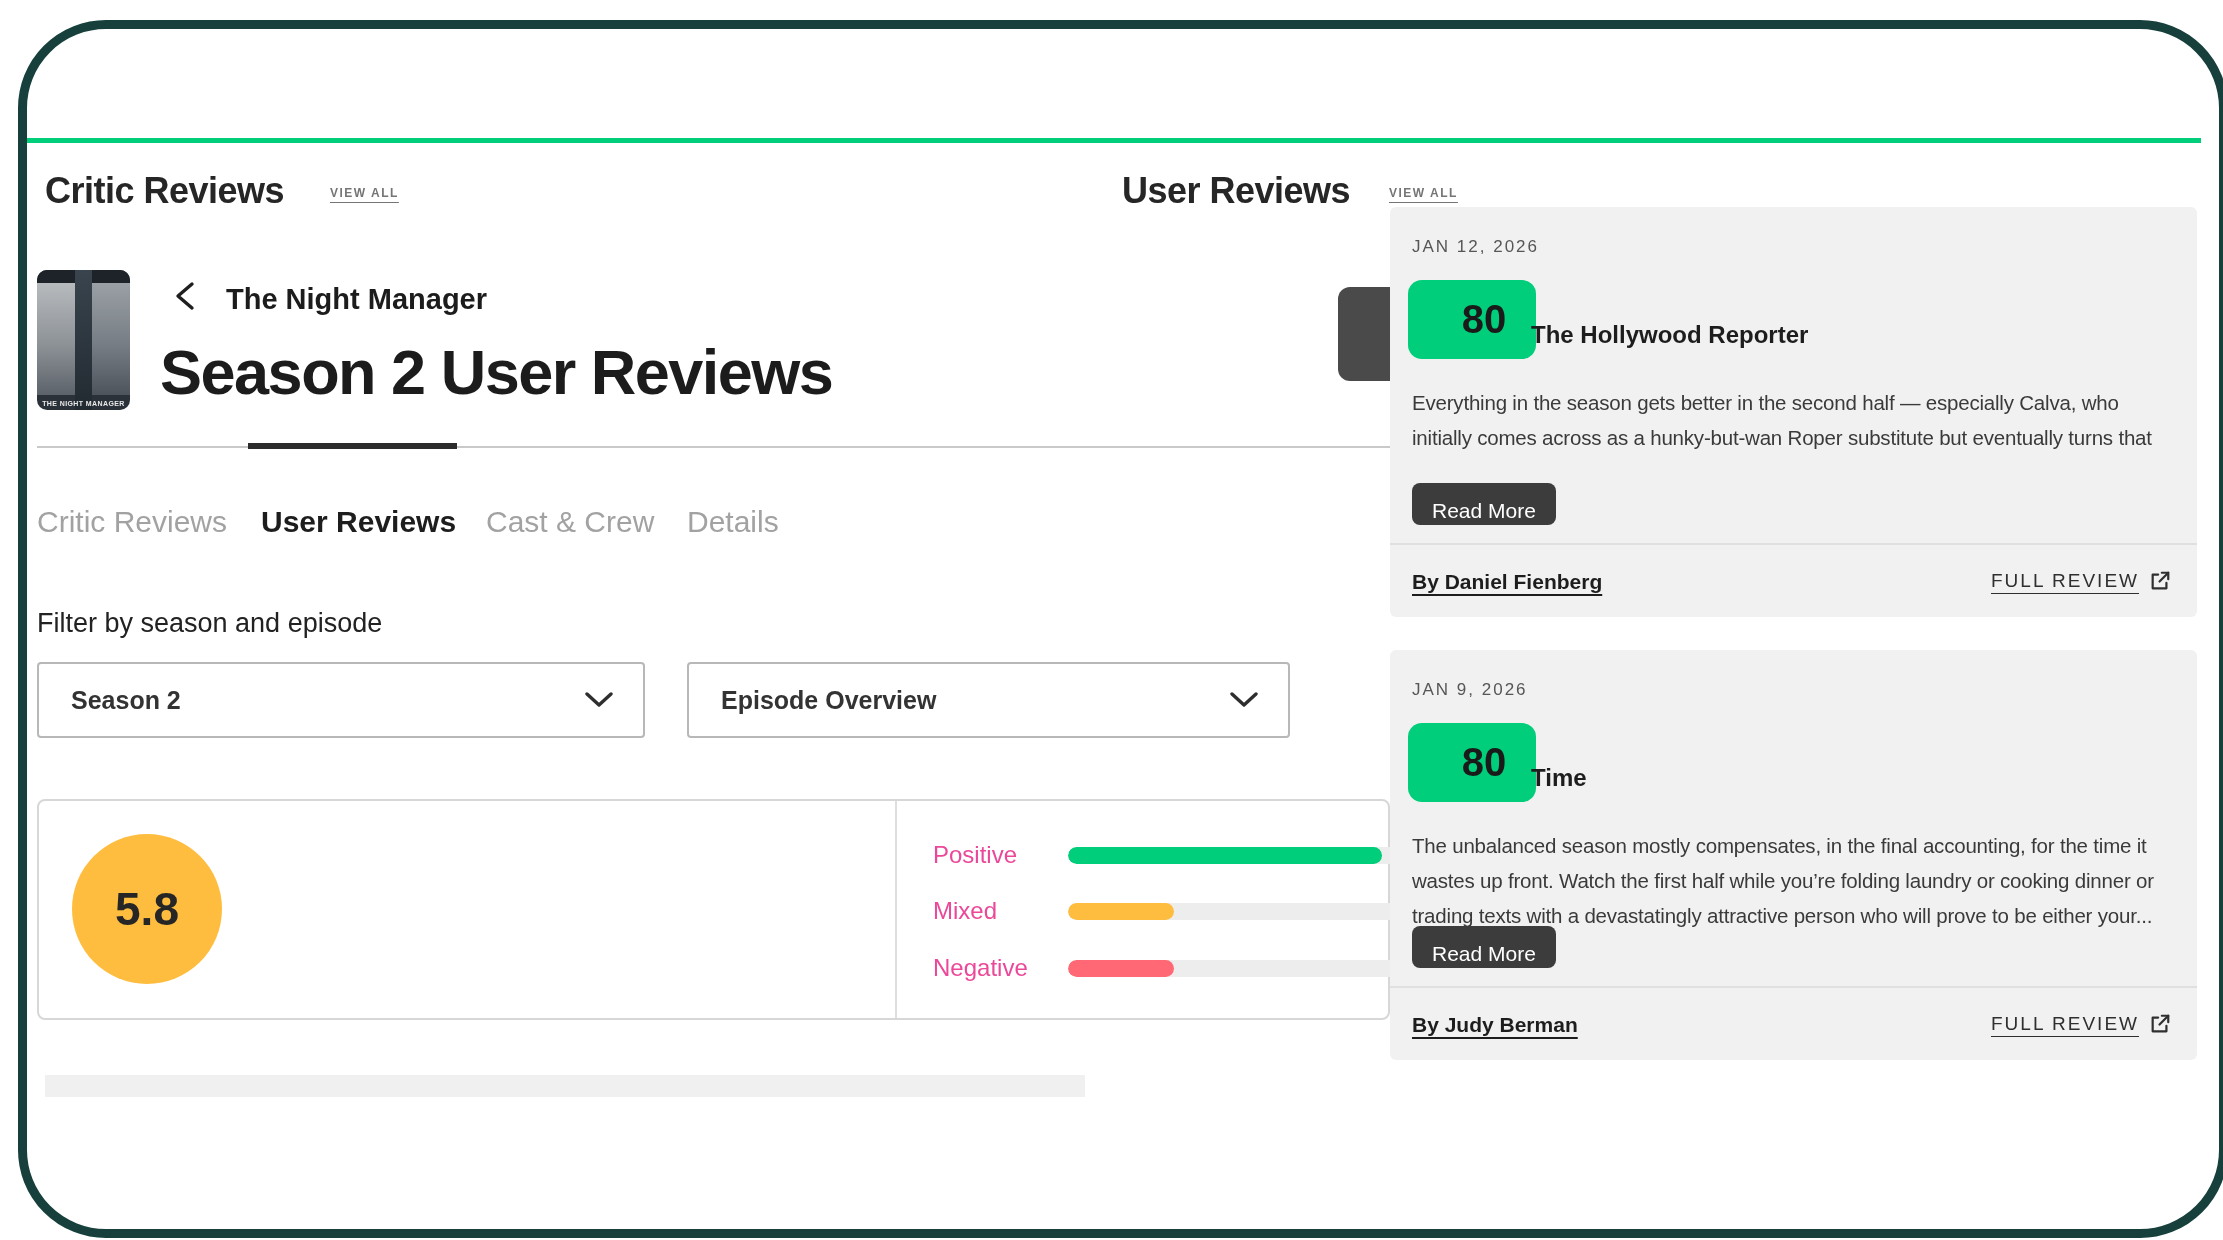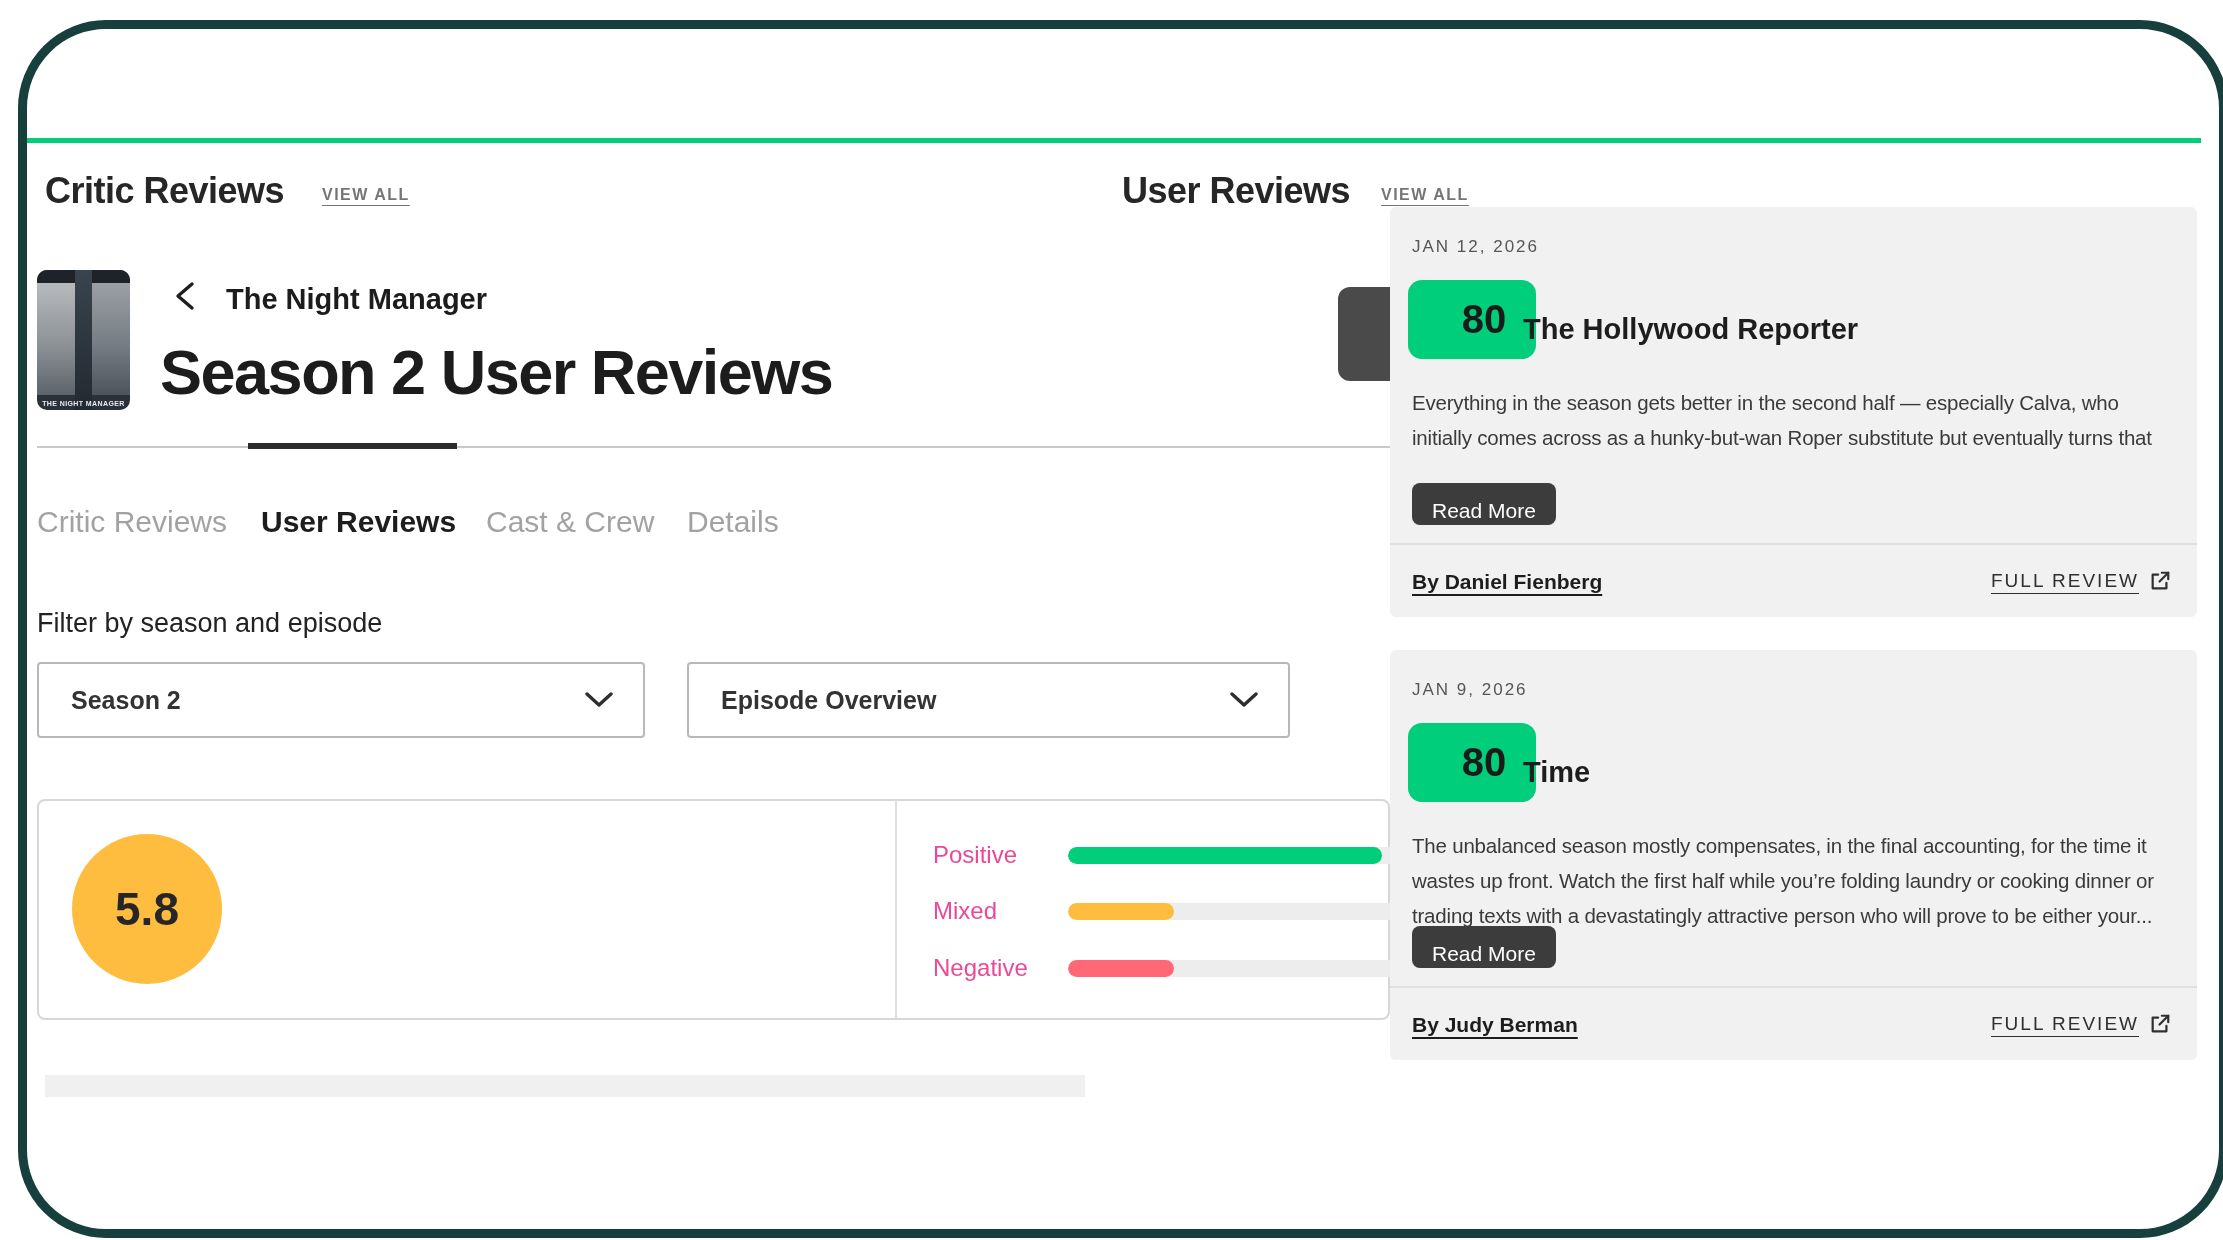--- a/index.html
+++ b/index.html
@@ -7,22 +7,22 @@
     position:relative;width:2223px;height:1240px;overflow:hidden;background:#ffffff;
     font-family:"Liberation Sans","DejaVu Sans",sans-serif;color:#1f1f1f;
   }
   .abs{position:absolute;}
   
   .frame{position:absolute;left:18px;top:20px;width:2192px;height:1200px;
     border:9px solid #17403d;border-radius:88px;pointer-events:none;z-index:60;}
   .green-line{position:absolute;left:27px;top:138px;width:2174px;height:5px;z-index:2;}
   
   .h2{font-size:36px;font-weight:800;letter-spacing:-0.5px;color:#262626;white-space:nowrap;}
-  .view-all{font-size:16px;font-weight:700;letter-spacing:1.5px;color:#757575;
-    text-decoration:underline;text-underline-offset:5px;white-space:nowrap;cursor:pointer;}
+  .view-all{font-size:12px;font-weight:700;letter-spacing:1.5px;color:#757575;
+    text-decoration:underline;text-underline-offset:5px;white-space:nowrap;cursor:pointer;margin-left:8px;}
   
   .poster{left:37px;top:270px;width:93px;height:140px;border-radius:10px;overflow:hidden;
     background:#2a3138;cursor:pointer;}
   .poster .half-l{position:absolute;left:0;top:9%;width:41%;height:80%;
     background:linear-gradient(180deg,#b7babd 0%,#8d9297 55%,#5c636a 100%);}
   .poster .half-r{position:absolute;right:0;top:9%;width:41%;height:80%;
     background:linear-gradient(180deg,#9aa0a5 0%,#767d84 55%,#4d545b 100%);}
   .poster .strip{position:absolute;left:41%;top:0;width:18%;height:100%;
     background:linear-gradient(180deg,#39444e,#222a31);}
   .poster .cap{position:absolute;bottom:3px;left:0;width:100%;text-align:center;
@@ -55,21 +55,21 @@
   .bar-track{display:inline-block;width:331px;height:17px;border-radius:9px;background:#ededed;overflow:hidden;}
   .bar-fill{display:block;height:100%;border-radius:9px;}
   .obscured{left:1338px;top:287px;width:70px;height:94px;border-radius:12px;background:#4a4a4a;z-index:3;}
   .skeleton{left:45px;top:1075px;width:1040px;height:22px;background:#f0f0f0;}
   
   .review-card{left:1390px;width:807px;height:410px;background:#f1f1f1;border-radius:6px;z-index:5;}
   .rc-date{position:absolute;left:22px;top:30px;font-size:17px;letter-spacing:2px;color:#565656;font-weight:500;}
   .rc-score{position:absolute;left:18px;top:73px;width:104px;height:79px;border-radius:14px;
     display:flex;align-items:center;justify-content:center;padding-left:24px;}
   .rc-score span{font-size:40px;font-weight:800;color:#1a1a1a;}
-  .rc-pub{position:absolute;left:125px;top:98px;margin:8px;font-size:29px;font-weight:700;color:#1d1d1d;white-space:nowrap;}
+  .rc-pub{position:absolute;left:125px;top:98px;margin:16px;font-size:24px;font-weight:700;color:#1d1d1d;white-space:nowrap;}
   .rc-excerpt{position:absolute;left:22px;top:178px;width:762px;font-size:20.5px;line-height:35px;
     color:#3a3a3a;letter-spacing:-0.2px;}
   .rc-excerpt div{white-space:nowrap;overflow:hidden;}
   .rc-readmore{position:absolute;left:22px;top:276px;height:42px;padding:16px 20px;border:none;
     border-radius:8px;color:#ffffff;font-size:21px;font-family:inherit;cursor:pointer;}
   .rc-divider{position:absolute;left:0;top:336px;width:100%;height:2px;background:#e0e0e0;}
   .rc-byline{position:absolute;left:22px;top:363px;font-size:21px;font-weight:700;color:#1d1d1d;
     text-decoration:underline;text-underline-offset:5px;cursor:pointer;}
   .rc-full{position:absolute;right:26px;top:363px;display:flex;align-items:center;gap:10px;
     font-size:19px;letter-spacing:2px;color:#2f2f2f;cursor:pointer;}

